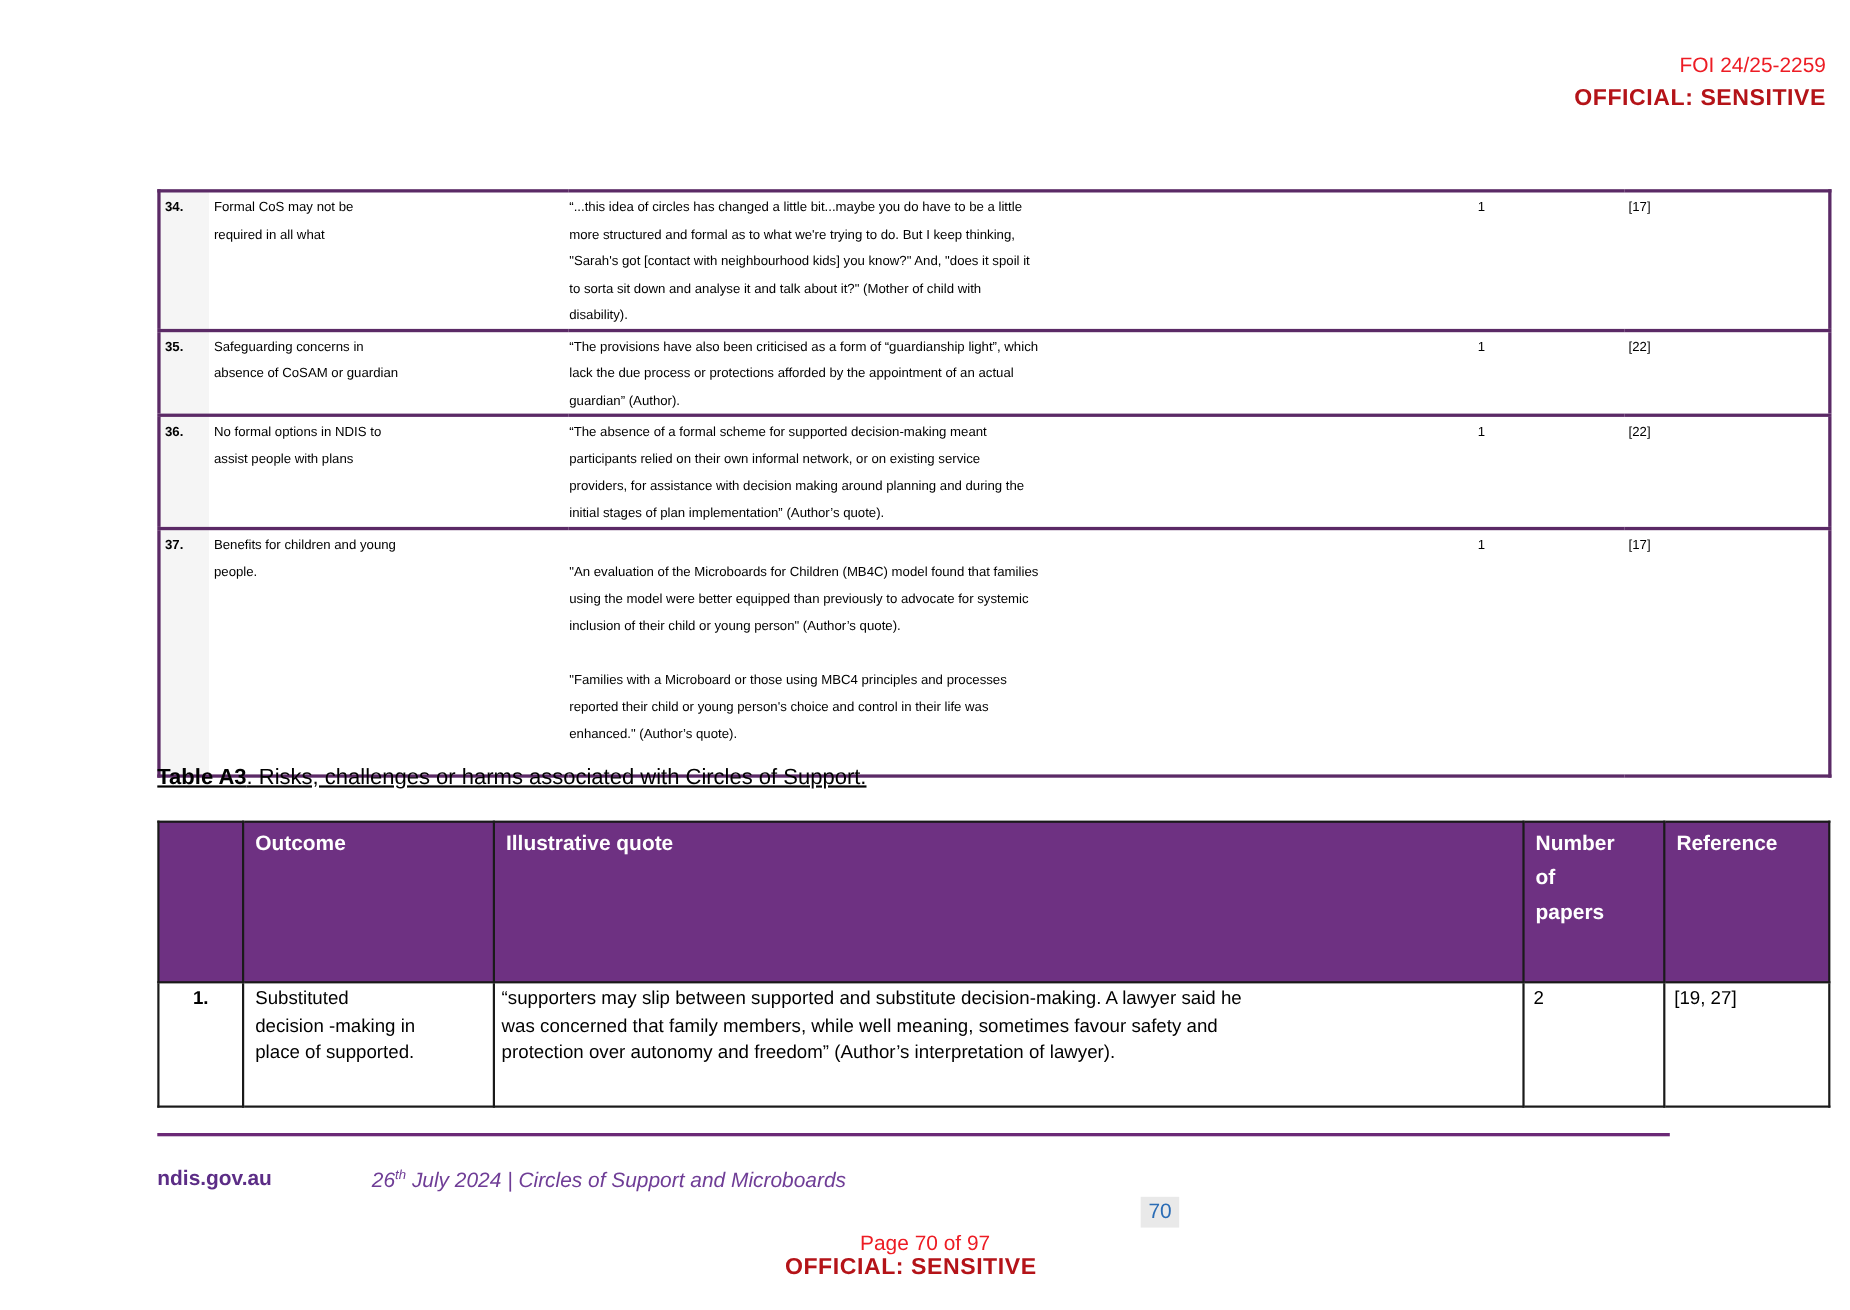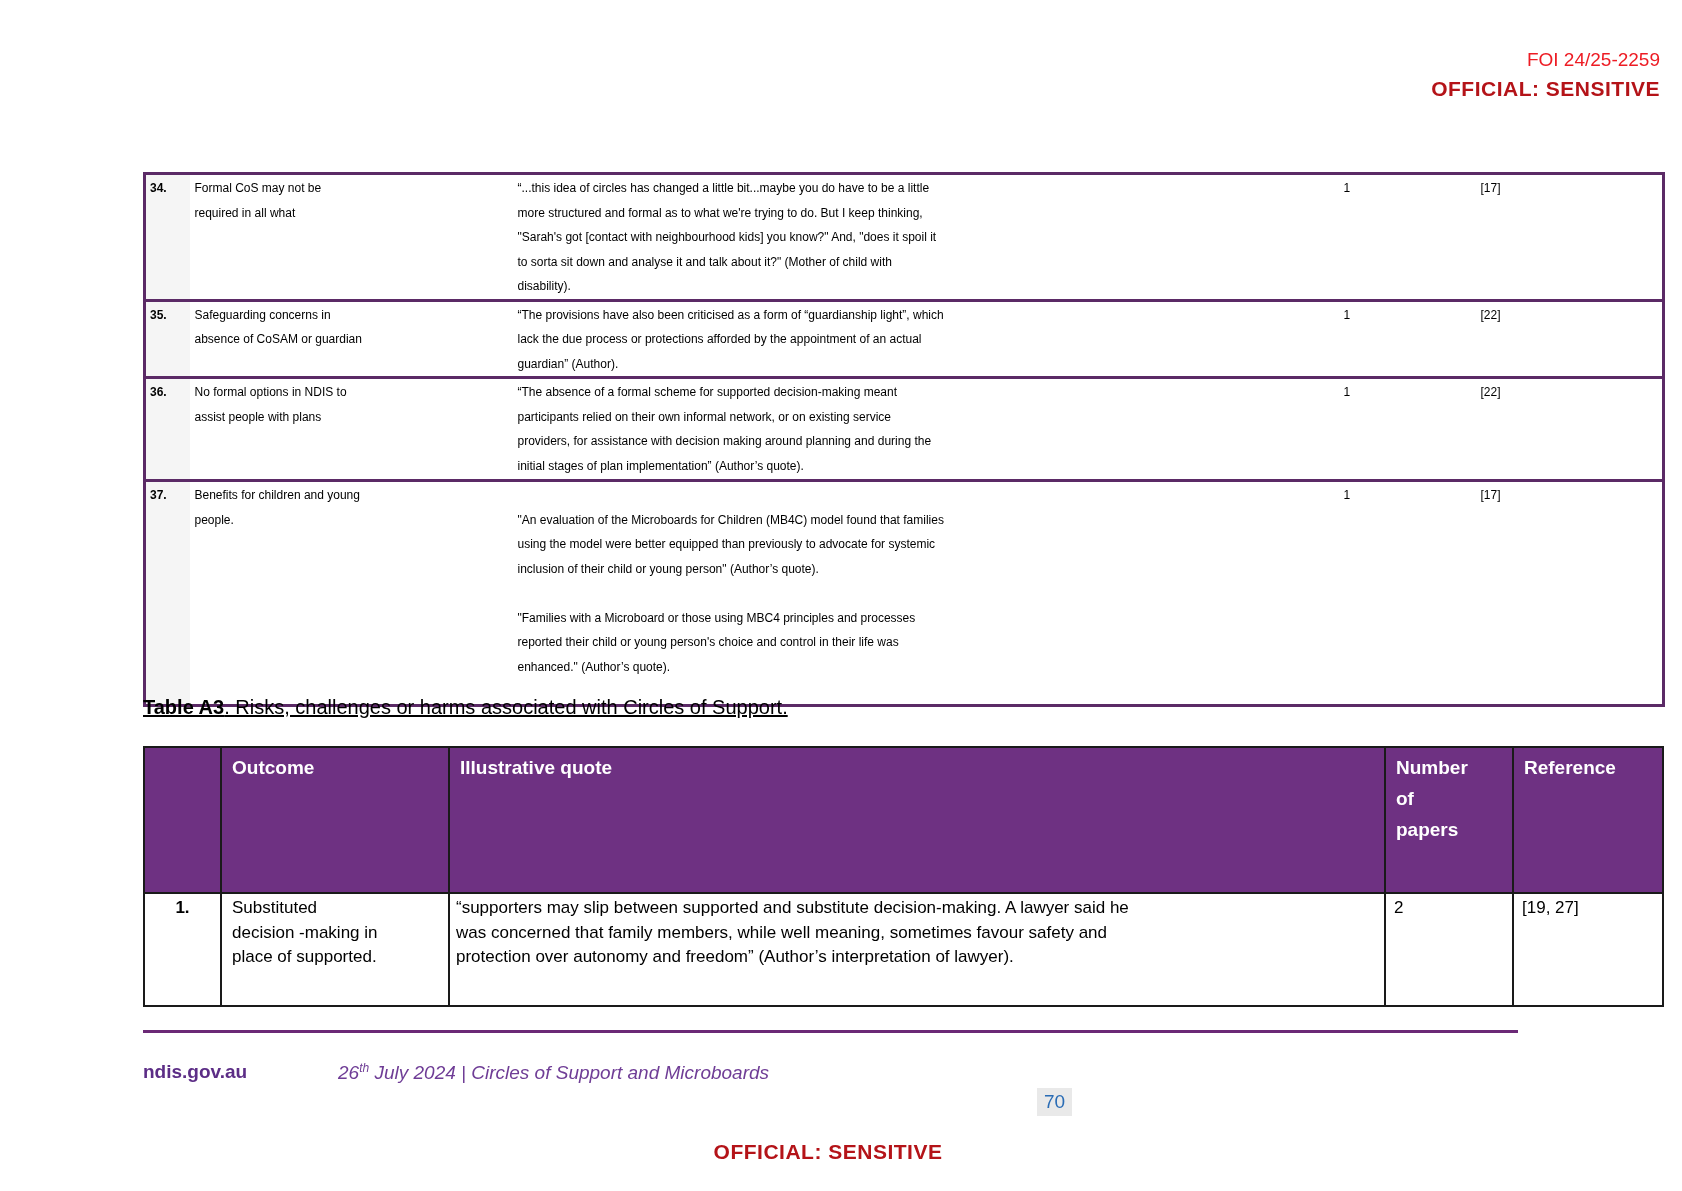--- a/index.html
+++ b/index.html
@@ -167,15 +167,16 @@
       <td class="papers2">2</td>
       <td class="ref2">[19, 27]</td>
     </tr>
   </tbody>
     </table>
 
   <div class="footer-rule"></div>
   <div class="f-site">ndis.gov.au</div>
   <div class="f-date"><span>26</span><sup>th</sup><span> July 2024 | Circles of Support and Microboards</span></div>
   <div class="f-page">70</div>
+  <div class="f-ind">Page 70 of 97</div>
   <div class="f-cls">OFFICIAL: SENSITIVE</div>
 
 </div>
 
 </body></html>

